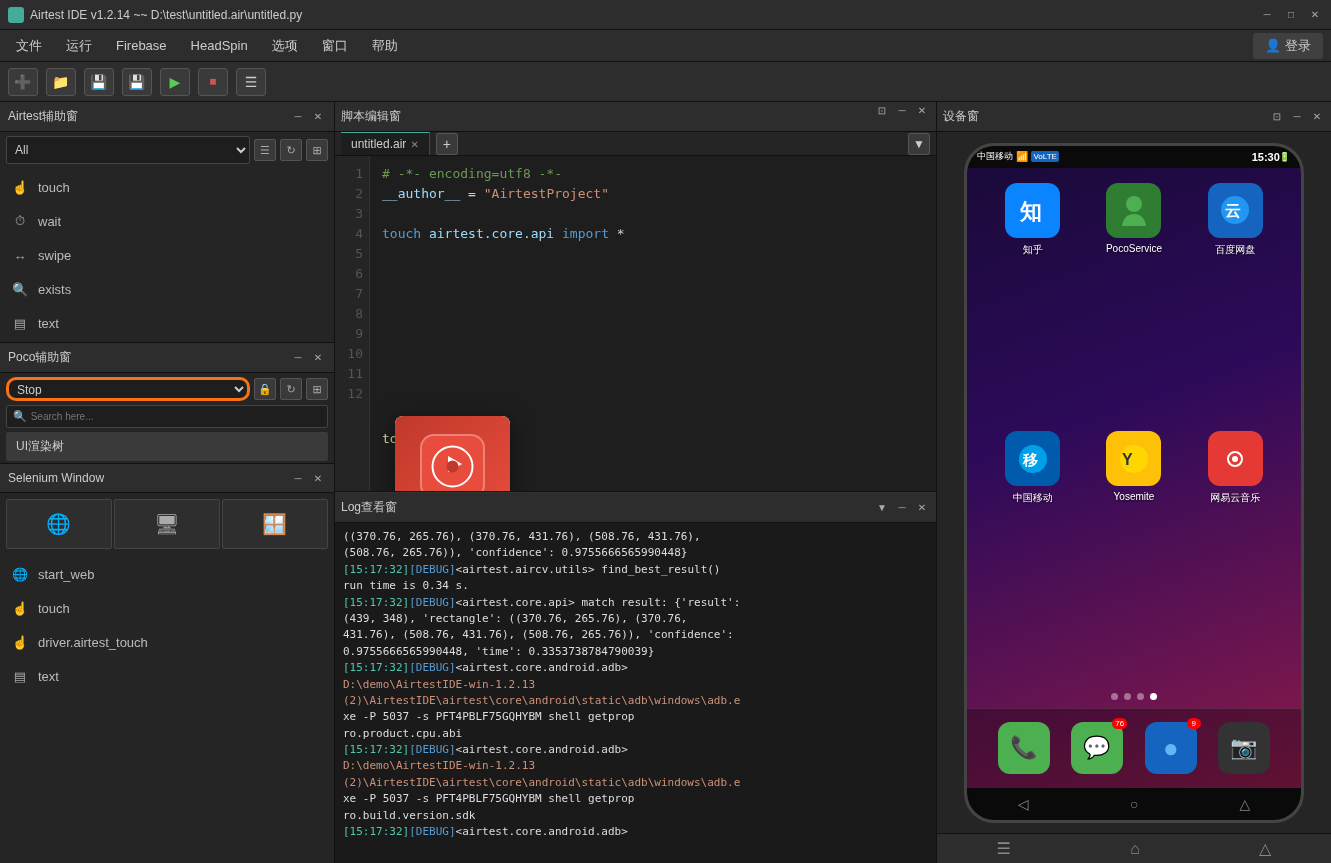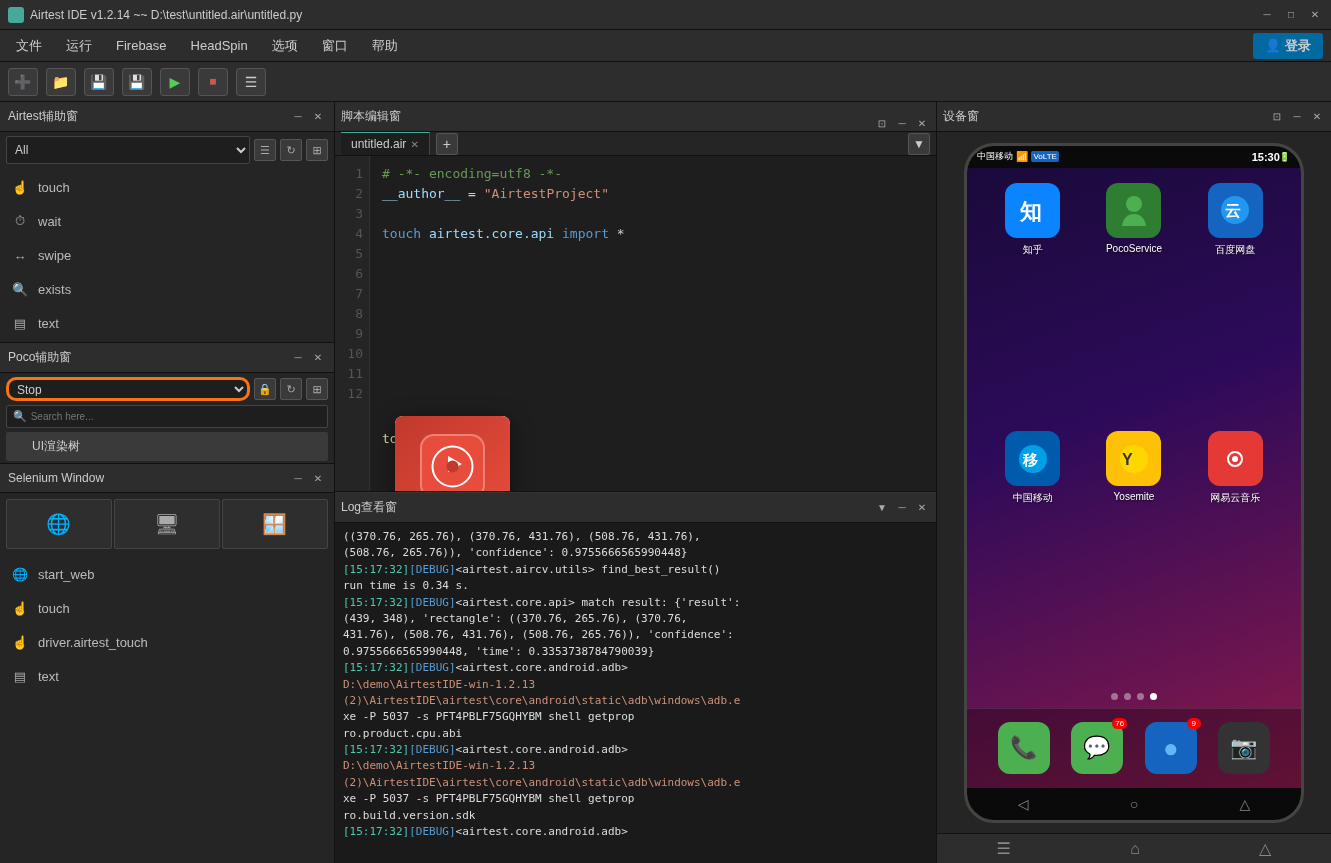--- a/index.html
+++ b/index.html
@@ -204,21 +204,21 @@
     .search-icon { color: #777; font-size: 11px; margin-right: 4px; }
     .search-input {
       background: transparent;
       border: none;
       color: #aaa;
       font-size: 10px;
       flex: 1;
       outline: none;
     }
     .ui-tree-item {
-      padding: 6px 26px;
+      padding: 6px 10px;
       background: #3a3a3a;
       color: #ccc;
       font-size: 12px;
       margin: 2px 6px;
       border-radius: 2px;
     }
 
     
     #selenium-panel {
       background: #252525;
@@ -252,21 +252,21 @@
 
     
     #script-editor {
       background: #1e1e1e;
       border-bottom: 1px solid #111;
       display: flex;
       flex-direction: column;
     }
     .editor-header {
       display: flex;
-      align-items: flex-end;
+      align-items: flex-start;
       background: #2d2d2d;
       border-bottom: 1px solid #111;
       padding: 0 6px;
     }
     .editor-title { font-size: 12px; color: #ccc; flex: 1; padding: 6px 0; }
     .tab-bar {
       display: flex;
       align-items: center;
       background: #252525;
       padding: 0 6px;
@@ -554,21 +554,21 @@
 
 <div id="menu-bar">
   <div class="menu-item">文件</div>
   <div class="menu-item">运行</div>
   <div class="menu-item">Firebase</div>
   <div class="menu-item">HeadSpin</div>
   <div class="menu-item">选项</div>
   <div class="menu-item">窗口</div>
   <div class="menu-item">帮助</div>
   <div style="flex:1"></div>
-  <div class="menu-item" style="background:#0369a1;border-radius:3px;margin-right:4px;font-weight:bold;">👤 登录</div>
+  <div class="menu-item" style="background:#404040;border-radius:3px;margin-right:4px;">👤 登录</div>
 </div>
 
 <div id="toolbar">
   <div class="toolbar-btn">➕</div>
   <div class="toolbar-btn">📁</div>
   <div class="toolbar-btn">💾</div>
   <div class="toolbar-btn">💾</div>
   <div class="toolbar-btn" style="color:#5c5;">▶</div>
   <div class="toolbar-btn" style="color:#c55;">⏹</div>
   <div class="toolbar-btn">☰</div>

